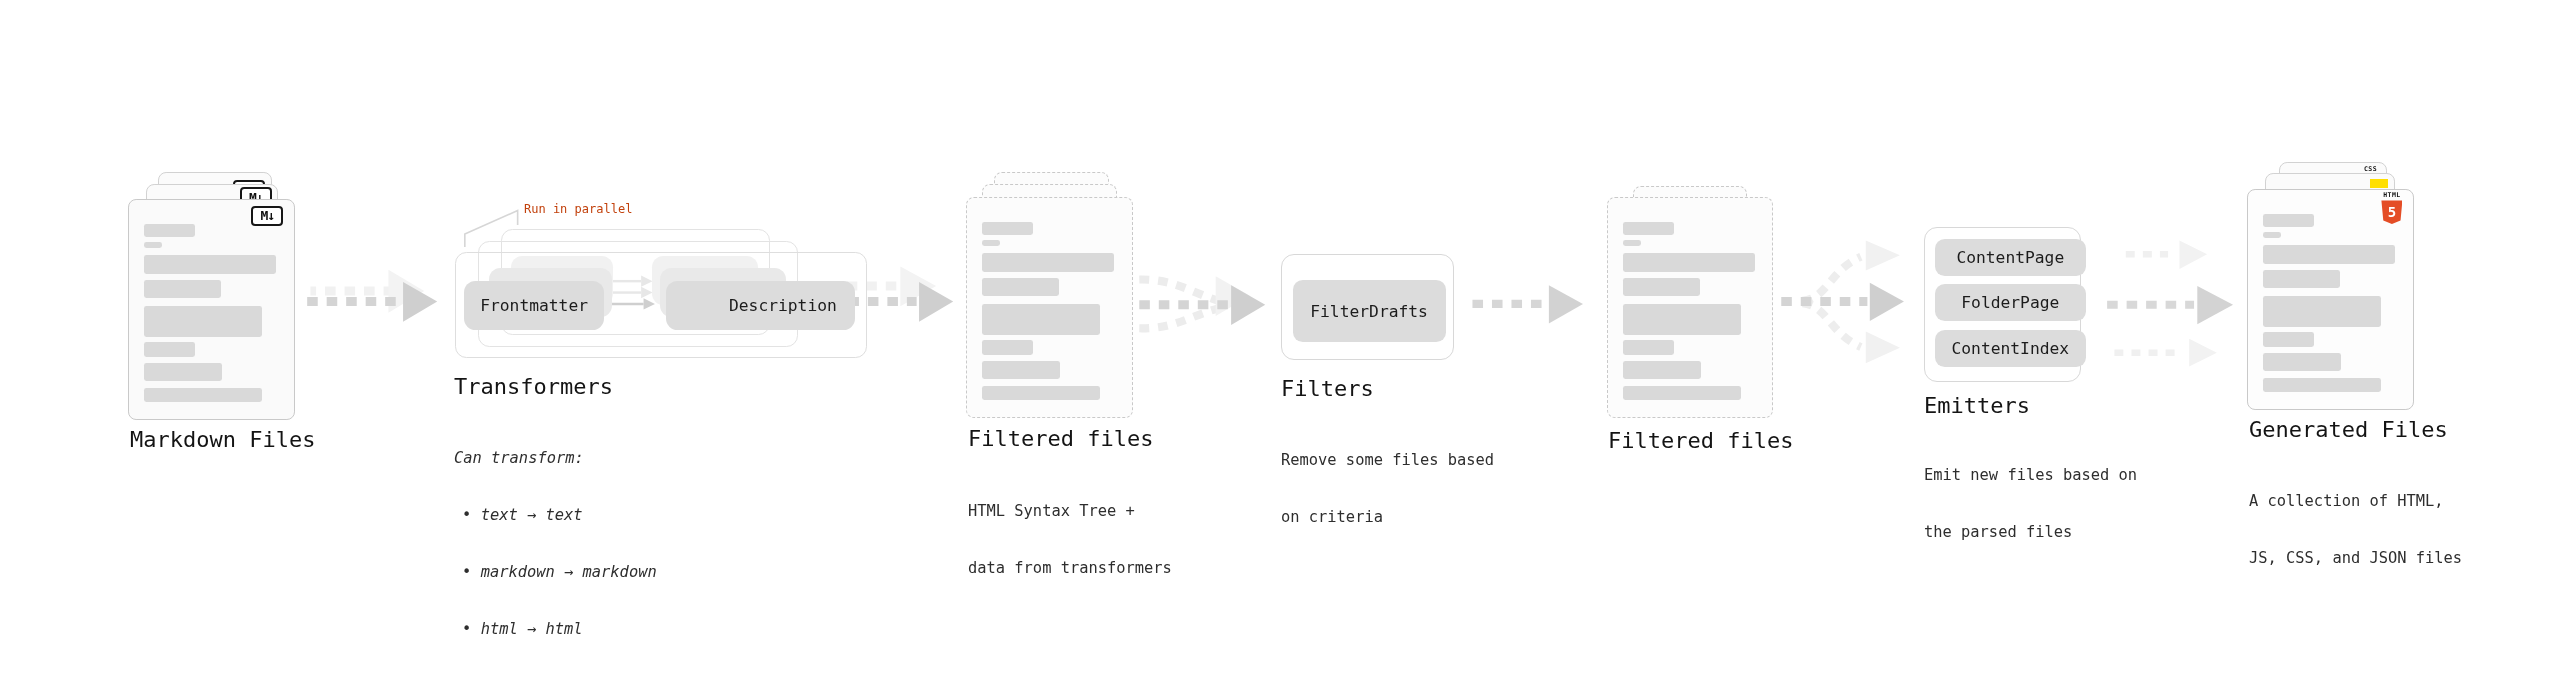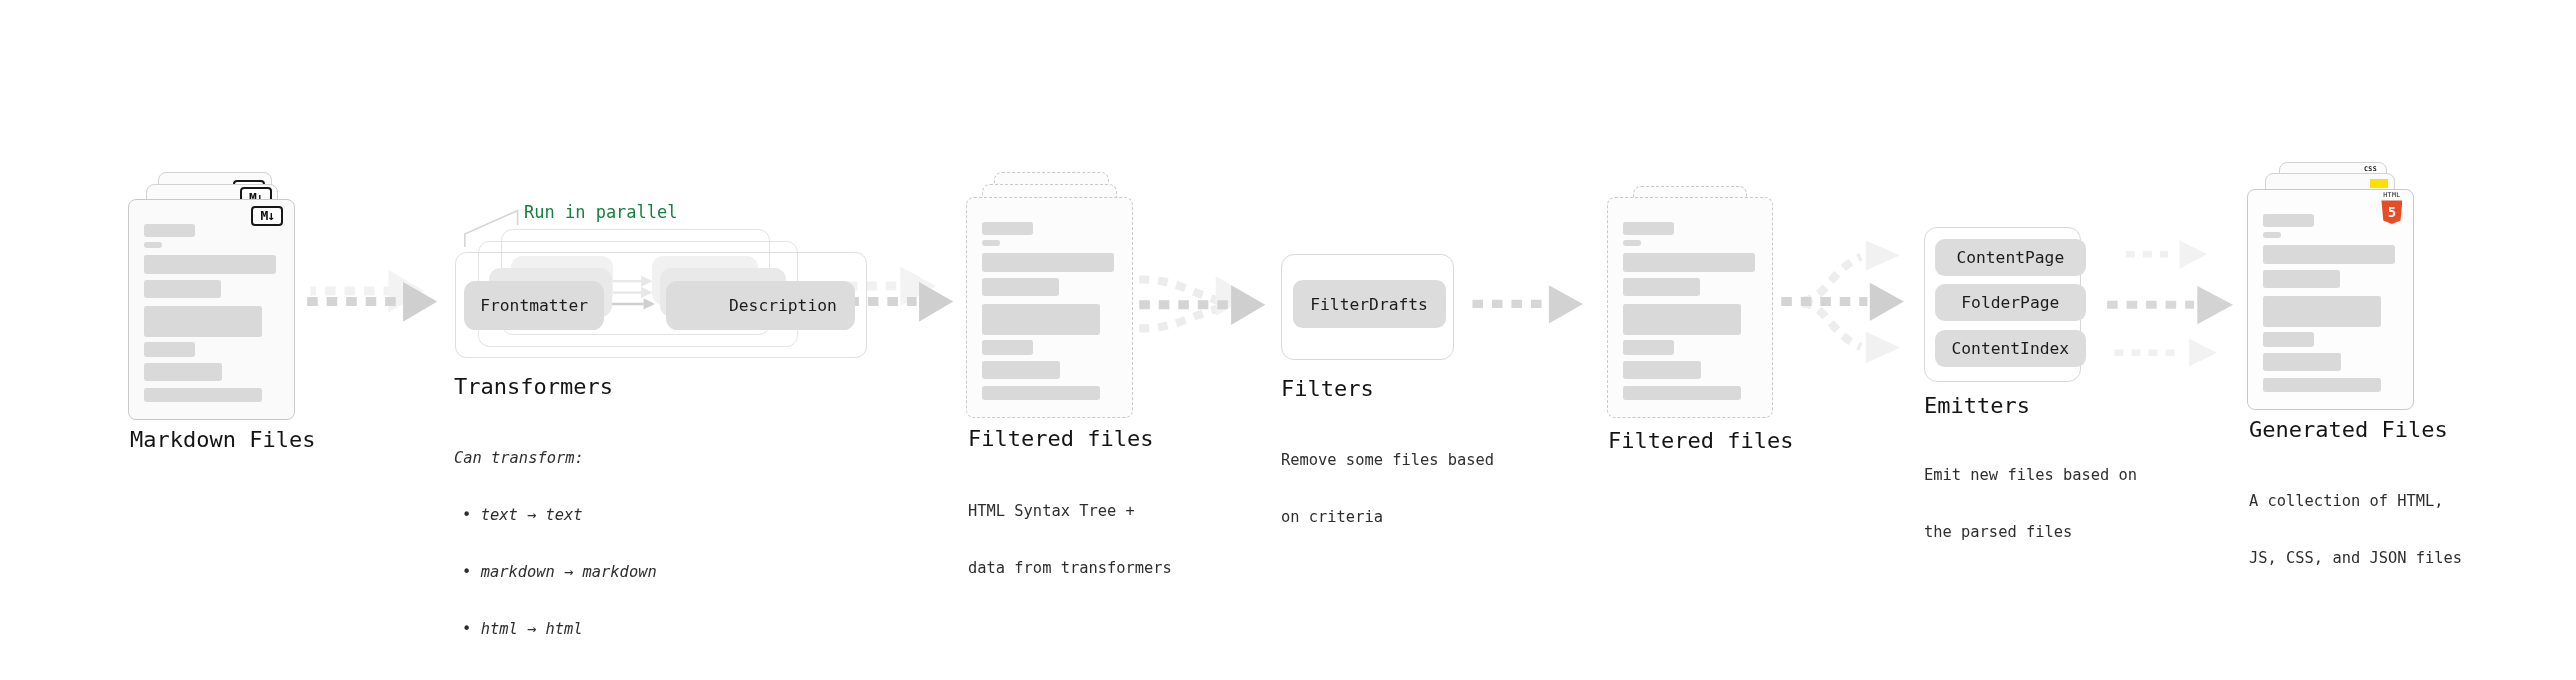--- a/index.html
+++ b/index.html
@@ -27,21 +27,21 @@
   .md-badge{position:absolute;width:32px;height:20.3px;box-sizing:border-box;background:#fff;
             border:2px solid #161616;border-radius:4.1px;display:flex;align-items:center;justify-content:center;
             font-weight:bold;font-size:13px;letter-spacing:-0.8px;color:#111;}
 
   
   .css-badge{position:absolute;width:18px;text-align:center;}
   .css-badge .t{font-size:6.5px;font-weight:bold;color:#111;line-height:6.5px;letter-spacing:0.4px;}
   .css-badge .u{height:3.3px;background:#2e6bf2;border-radius:0.8px;margin-top:0.8px;}
   .js-badge{position:absolute;width:18px;height:9px;background:#ffdf00;}
   .html5-badge{position:absolute;width:21px;text-align:center;}
-  .html5-badge .t{font-size:6.5px;font-weight:normal;color:#111;line-height:7.3px;letter-spacing:0.4px;}
+  .html5-badge .t{font-size:6.5px;font-weight:bold;color:#111;line-height:7.3px;letter-spacing:0.4px;}
   .html5-shield{width:21px;height:23.6px;background:#e44d26;margin-top:0.8px;
                 clip-path:polygon(0 0,100% 0,91% 85%,50% 100%,9% 85%);
                 display:flex;align-items:center;justify-content:center;}
   .html5-shield .five{color:#fff;font-size:14px;font-weight:bold;line-height:21px;}
 
   
   .obox{position:absolute;border:1.2px solid #e3e3e3;border-radius:11.4px;box-sizing:border-box;background:transparent;}
   .obox.front{border-color:#dedede;}
   .chip{position:absolute;background:#dcdcdc;border-radius:11.4px;display:flex;align-items:center;justify-content:center;
         font-size:16.3px;color:#1c1c1c;white-space:pre;}
@@ -49,21 +49,21 @@
   .chip.ghost2{background:#f1f1f1;}
 
   
   .panel{position:absolute;background:#ffffff;border:1.2px solid #d8d8d8;border-radius:13px;box-sizing:border-box;}
   .panel .chip{border-radius:9.8px;}
 
   
   .heading{position:absolute;font-size:22px;line-height:24.4px;color:#141414;white-space:pre;}
   .body-text{position:absolute;font-size:15.4px;color:#2e2e2e;white-space:pre;}
   .body-text div{line-height:21px;}
-  .annotation{position:absolute;font-size:17px;color:#15803d;white-space:pre;text-align:right;}
+  .annotation{position:absolute;font-size:12px;color:#c2410c;white-space:pre;text-align:right;}
 </style>
 </head>
 <body>
 
 <div class="canvas">
 
   <svg width="2576" height="681" viewBox="0 0 3170 838">
 
     <path d="M572,304 L572,288 L637,259 L637,277" fill="none" stroke="#d6d6d6" stroke-width="2"></path>
 
@@ -191,21 +191,21 @@
     </div>
     <div class="heading" style="left:968px;top:427px;">Filtered files</div>
     <div class="body-text" style="left:968px;top:465px;">
       <div>HTML Syntax Tree +</div>
       <div>data from transformers</div>
     </div>
   </div>
 
   <div>
     <div class="panel" style="left:1281px;top:254px;width:173px;height:106px;">
-      <div class="chip" style="left:10.6px;top:25px;width:153px;height:48px;">FilterDrafts</div>
+      <div class="chip" style="left:10.6px;top:25px;width:153px;height:62px;">FilterDrafts</div>
     </div>
     <div class="heading" style="left:1281px;top:377px;">Filters</div>
     <div class="body-text" style="left:1281px;top:414px;">
       <div>Remove some files based</div>
       <div>on criteria</div>
     </div>
   </div>
 
   <div>
     <div class="page dashed" style="left:1633px;top:186px;width:114px;height:203px;"></div>

